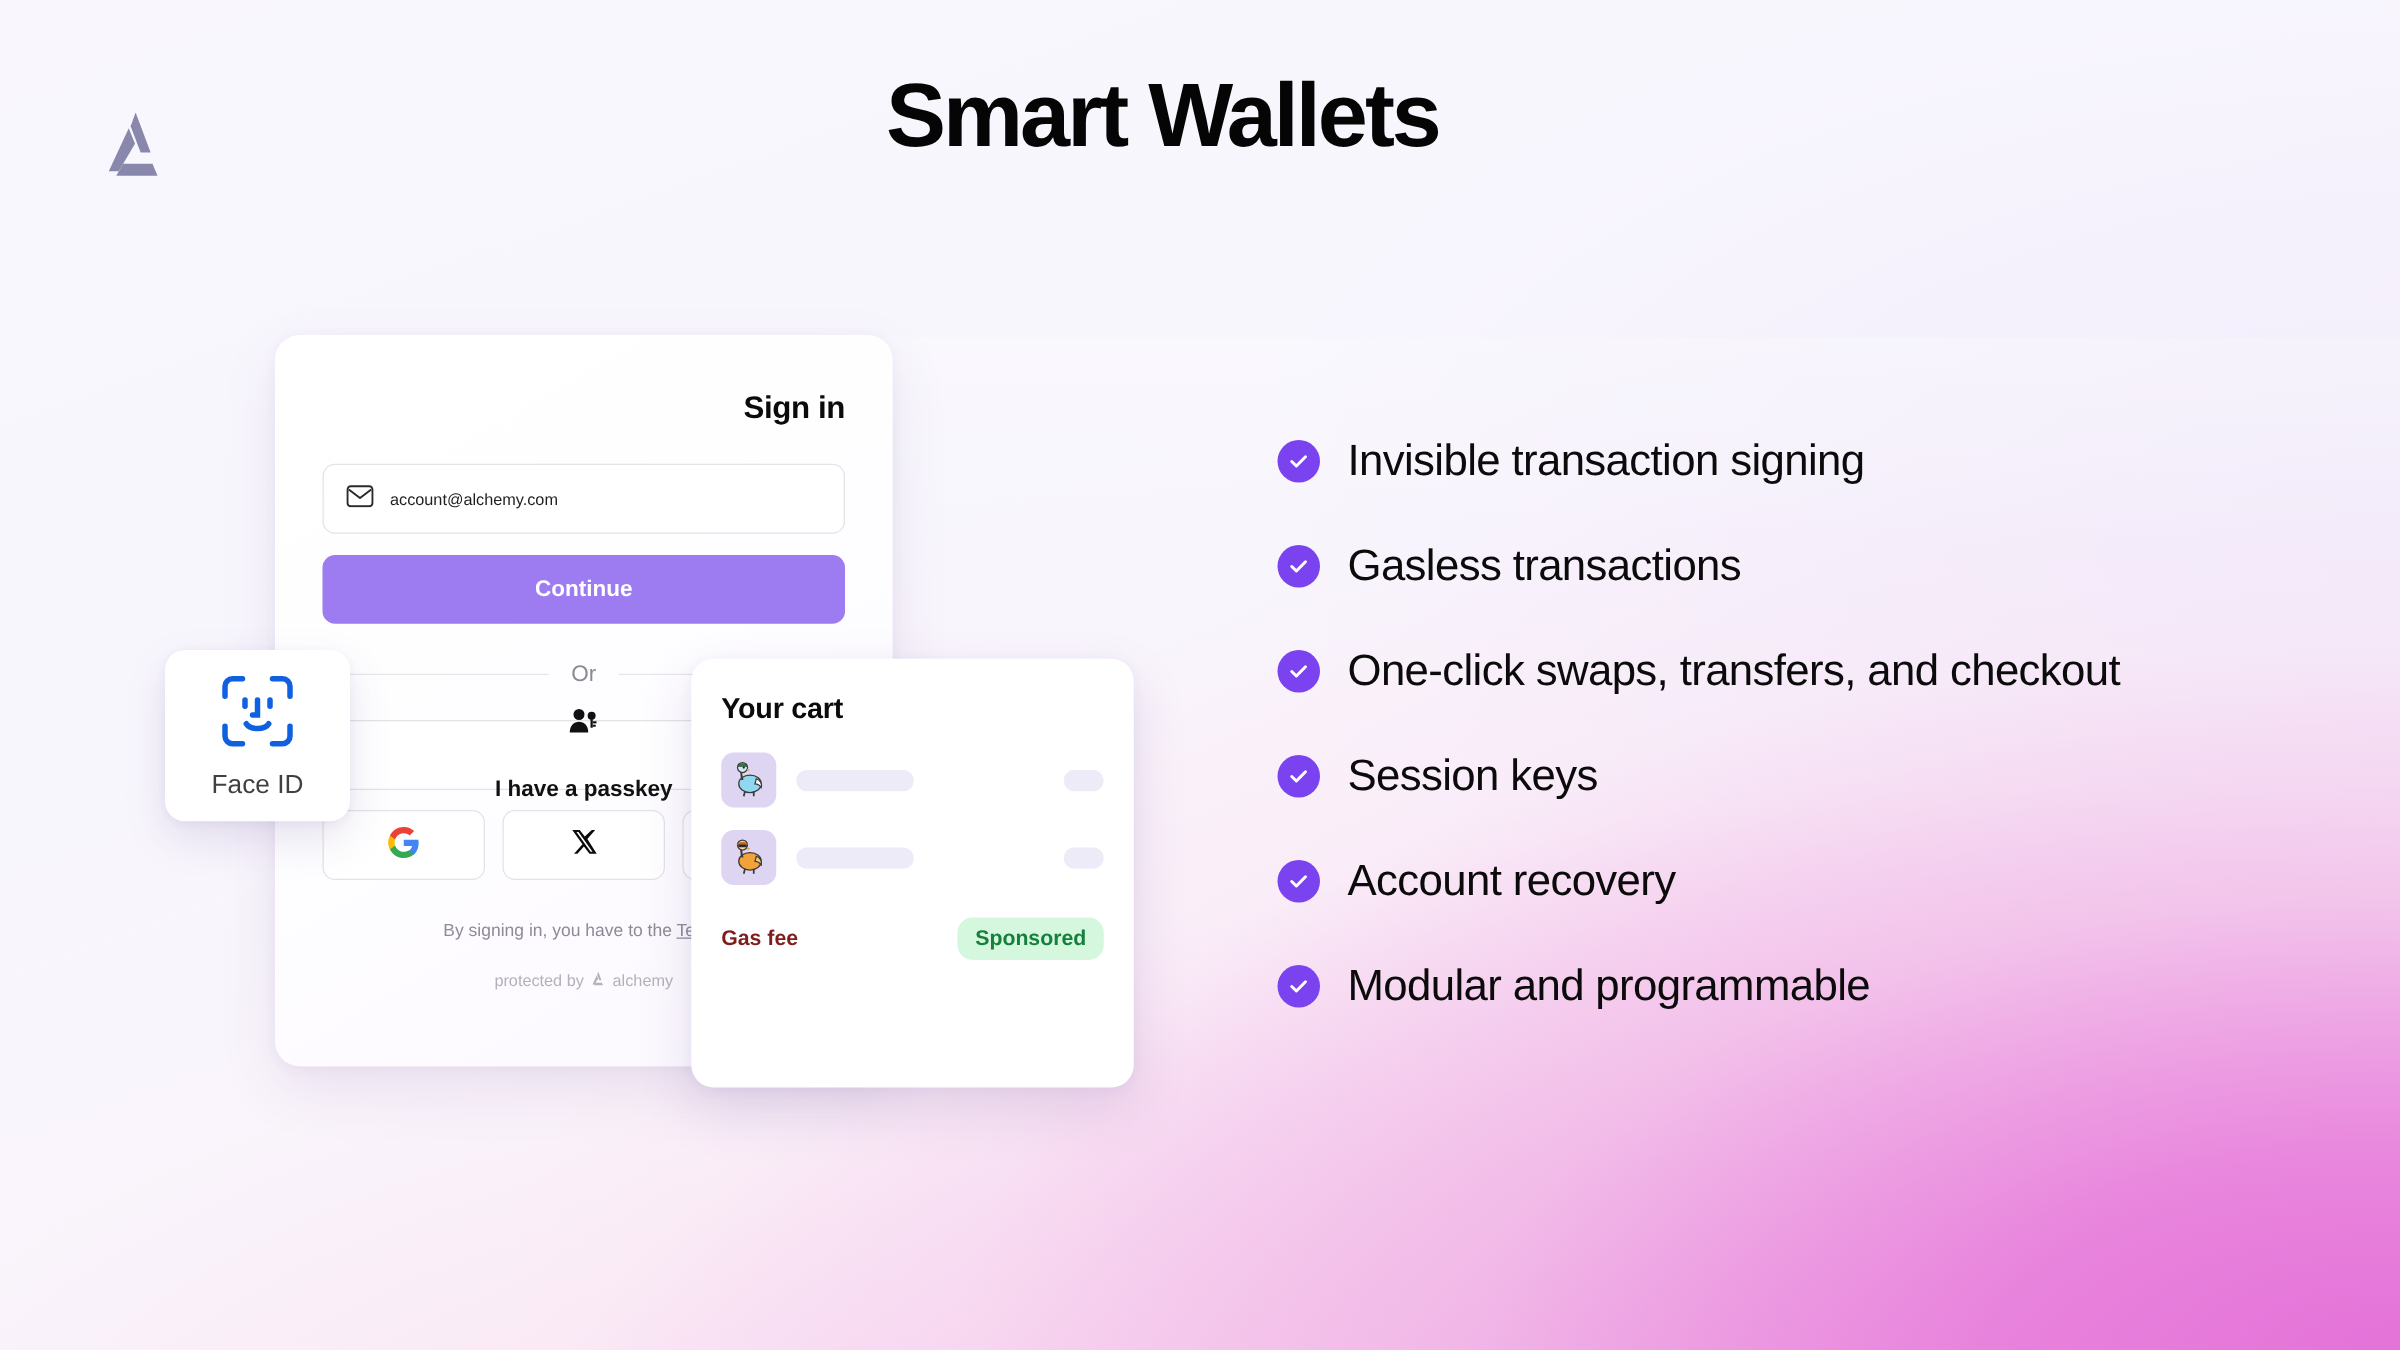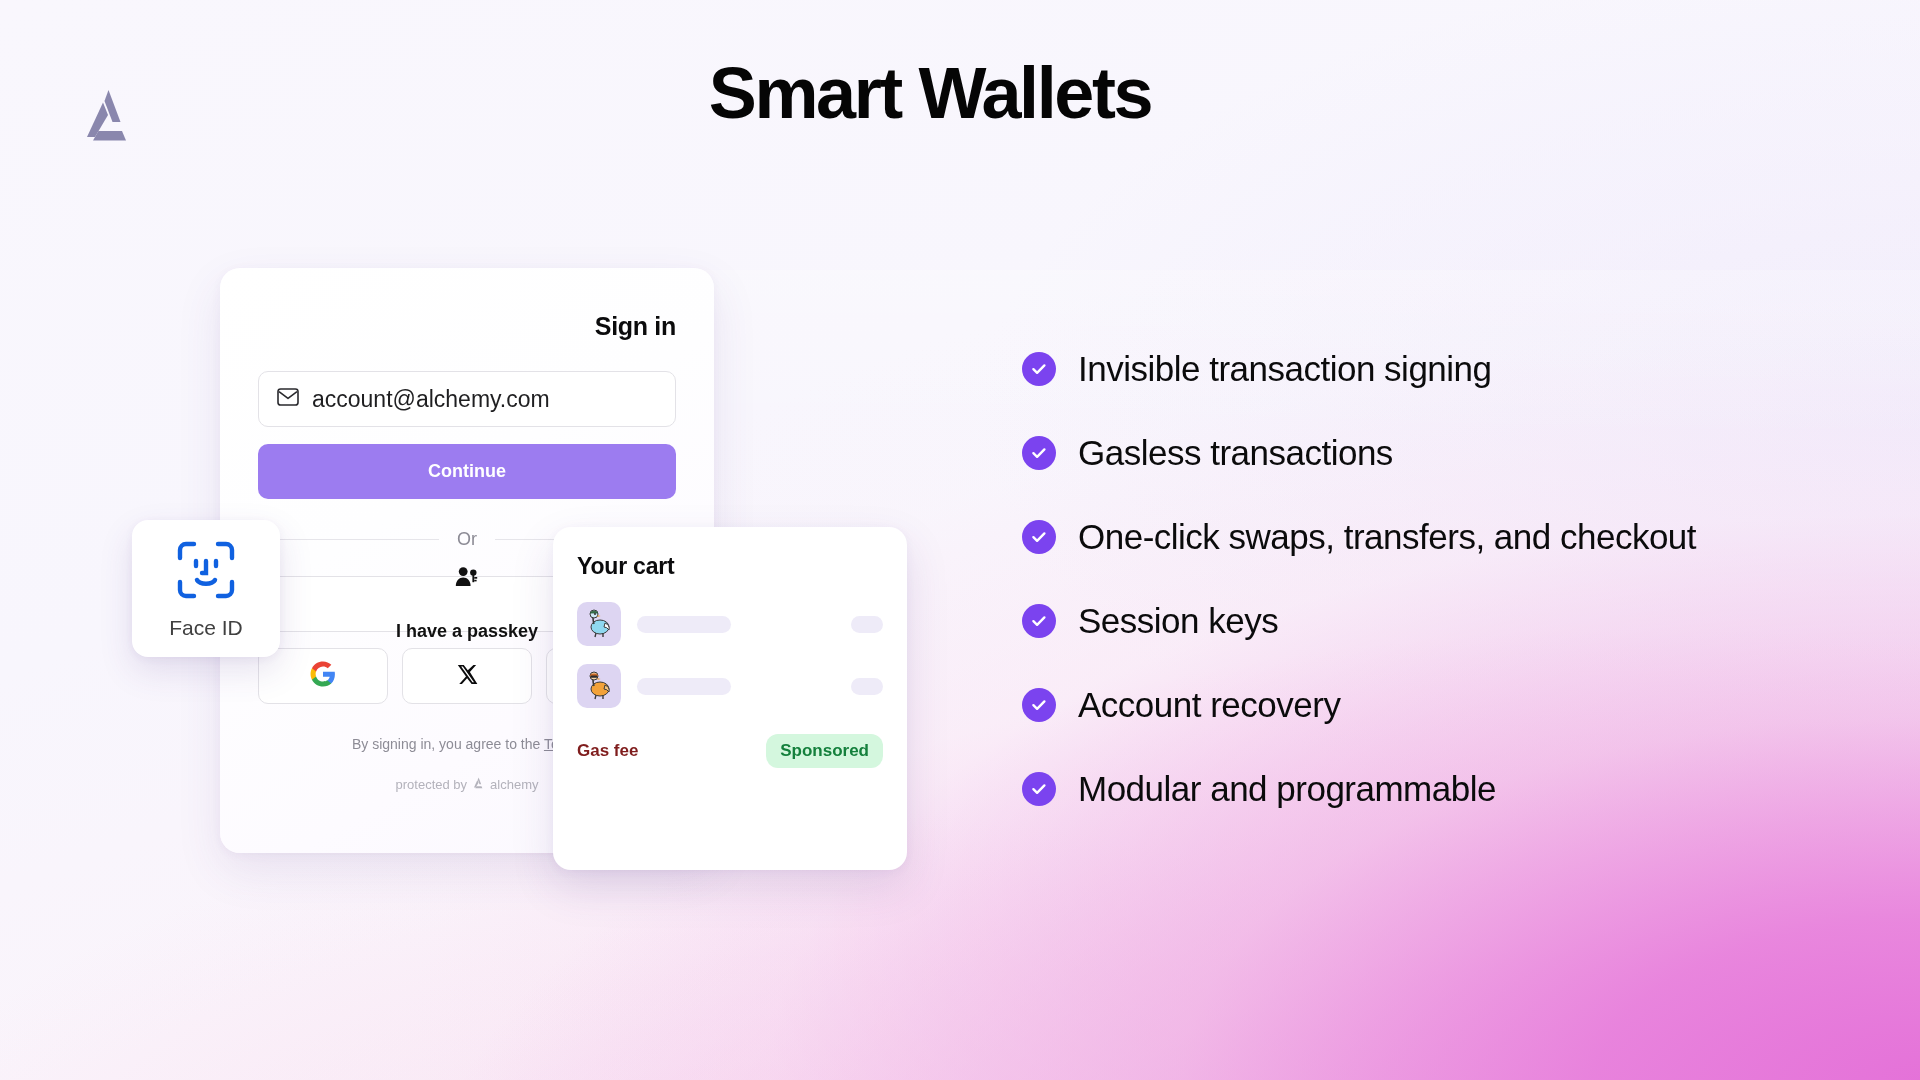--- a/index.html
+++ b/index.html
@@ -71,21 +71,21 @@
     margin-bottom: 30px;
   }
   .email-field {
     display: flex; align-items: center; gap: 13px;
     height: 56px;
     border: 1px solid #e3e2e7;
     border-radius: 10px;
     padding: 0 18px;
     background: #fff;
   }
-  .email-value { font-size: 23px; color: #1f1f21; }
+  .email-value { font-size: 13px; color: #1f1f21; }
   .continue-btn {
     margin-top: 17px;
     height: 55px;
     border-radius: 10px;
     background: #9c7cf0;
     color: #fff;
     font-size: 18px;
     font-weight: 600;
     display: flex; align-items: center; justify-content: center;
     border: none; width: 100%;
@@ -290,21 +290,21 @@
       <div class="social-btn">
         <span>
           <svg width="27" height="27" viewBox="0 0 24 24">
             <path fill="#5865F2" d="M20.3 4.9A16.6 16.6 0 0016.1 3.6l-.2.4c1.5.4 2.8 1 4 1.8a14 14 0 00-11.8 0c1.2-.8 2.6-1.4 4-1.8l-.2-.4A16.6 16.6 0 003.7 4.9C1.1 8.8.4 12.5.7 16.2A16.8 16.8 0 005.9 18.8c.4-.6.8-1.2 1.1-1.9-.6-.2-1.2-.5-1.7-.8l.4-.3a11.9 11.9 0 0010.6 0l.4.3c-.5.3-1.1.6-1.7.8.3.7.7 1.3 1.1 1.9a16.7 16.7 0 005.2-2.6c.4-4.3-.7-8-3-11.3zM8.7 14c-1 0-1.8-.9-1.8-2.1 0-1.1.8-2.1 1.8-2.1s1.9 1 1.8 2.1c0 1.2-.8 2.1-1.8 2.1zm6.6 0c-1 0-1.8-.9-1.8-2.1 0-1.1.8-2.1 1.8-2.1s1.9 1 1.8 2.1c0 1.2-.8 2.1-1.8 2.1z"></path>
           </svg>
         </span>
       </div>
     </div>
 
     <div class="legal">
-      <span>By signing in, you agree to the </span><a href="#">Terms</a>
+      <span>By signing in, you have to the </span><a href="#">Terms</a>
     </div>
 
     <div class="protected">
       <span>protected by </span>
       <span>
         <svg width="13" height="12" viewBox="0 0 60 56">
           <g fill="#b3b2bb">
             <path d="M30.5 2 L42.5 34 L34.5 34 L26.5 13 Z"></path>
             <path d="M25 14.5 L30 27 L17 49 L9 49 Z"></path>
             <path d="M20.5 43 L44 43 L48 52.5 L15 52.5 Z"></path>

